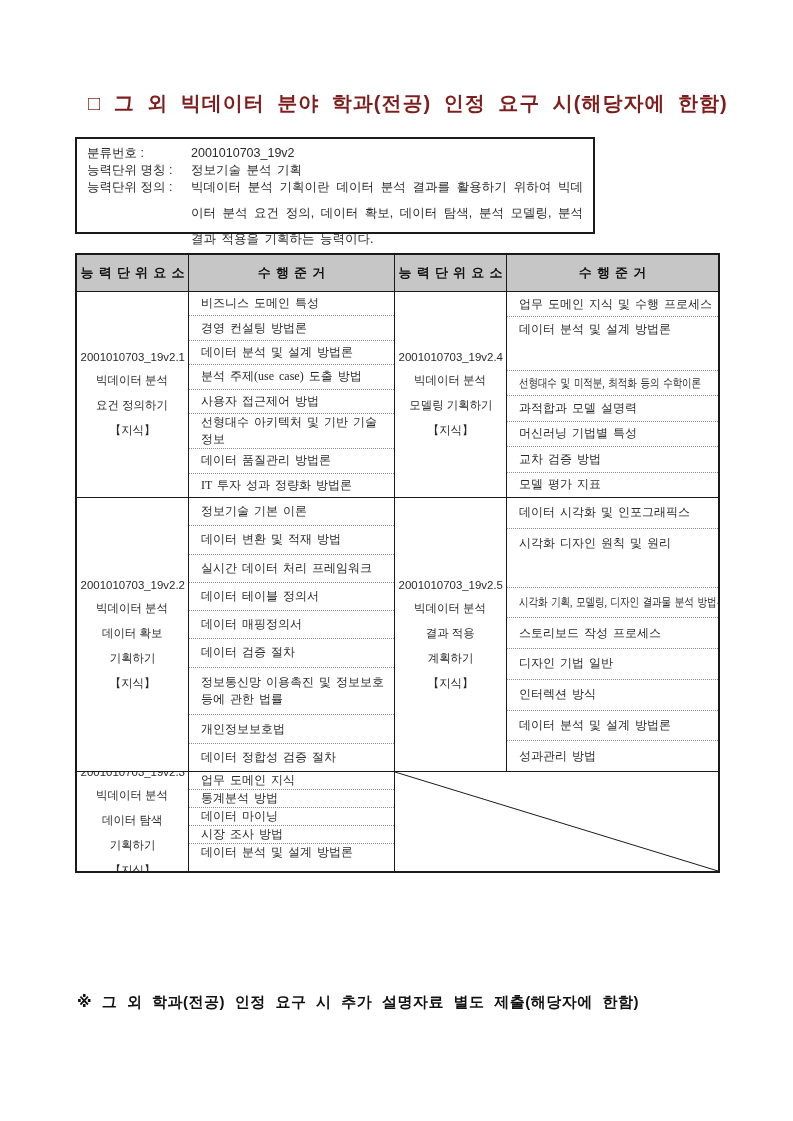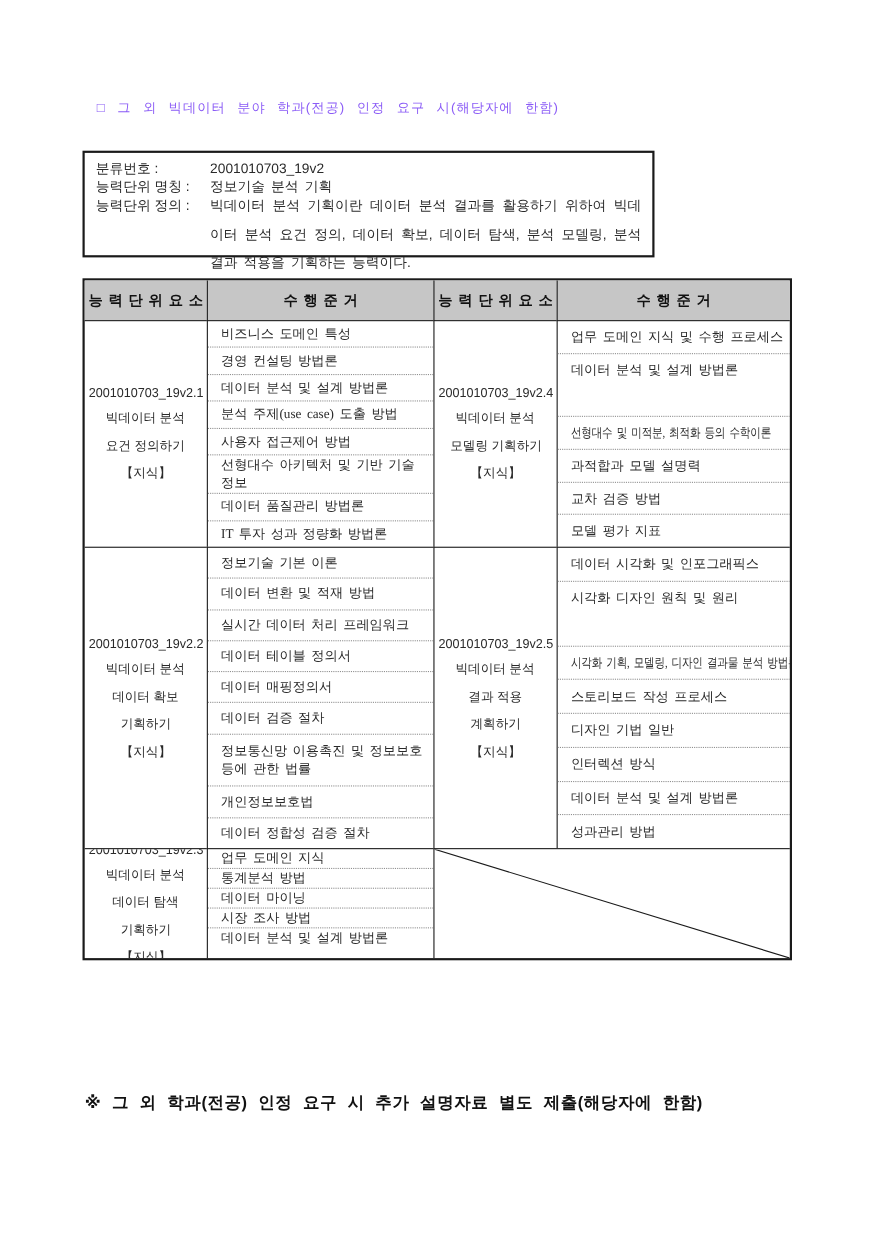--- a/index.html
+++ b/index.html
@@ -4,21 +4,21 @@
 <style>
   * { margin:0; padding:0; box-sizing:border-box; }
   html,body { background:#ffffff; }
   body {
     width:793px; height:1121px; position:relative;
     font-family:"Liberation Sans","DejaVu Sans",sans-serif;
     color:#262626;
   }
   .page-title {
     position:absolute; left:88px; top:90px; width:660px;
-    font-size:12px; font-weight:normal; color:#8b5cf6;
+    font-size:20px; font-weight:bold; color:#7f1d1d;
     letter-spacing:1px; word-spacing:6px; white-space:nowrap;
   }
   
   .info-box {
     position:absolute; left:75px; top:137px; width:520px; height:97px;
     border:2px solid #1a1a1a; background:#fff;
     padding:6px 10px 4px 10px;
     display:flex; flex-direction:column; justify-content:space-evenly;
   }
   .info-row { display:flex; font-size:12.5px; line-height:17px; }
@@ -143,20 +143,23 @@
       <div class="item">
         <span class="item-text">데이터 분석 및 설계 방법론</span>
       </div>
       <div class="item condensed">
         <span class="item-text">선형대수 및 미적분, 최적화 등의 수학이론</span>
       </div>
       <div class="item">
         <span class="item-text">과적합과 모델 설명력</span>
       </div>
       <div class="item">
+        <span class="item-text">머신러닝 기법별 특성</span>
+      </div>
+      <div class="item">
         <span class="item-text">교차 검증 방법</span>
       </div>
       <div class="item">
         <span class="item-text">모델 평가 지표</span>
       </div>
     </div>
 
   <div class="cell col-first unit-cell">
 
   <div class="unit-line">2001010703_19v2.2</div>

